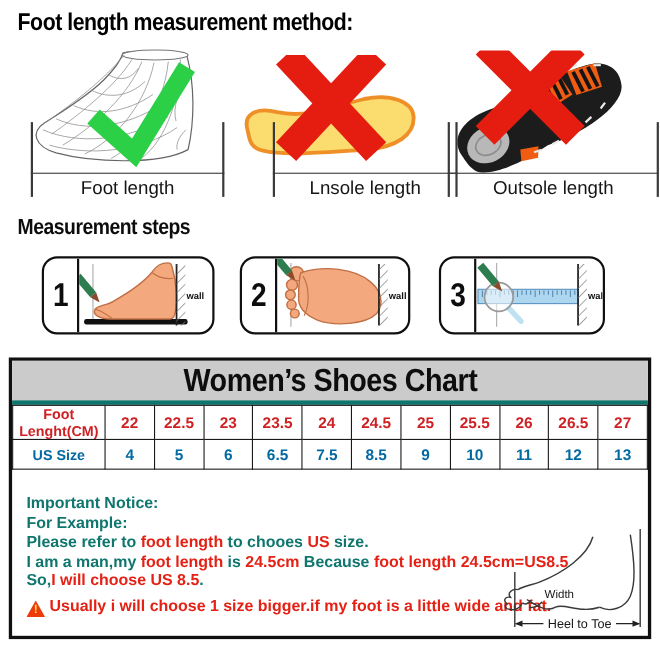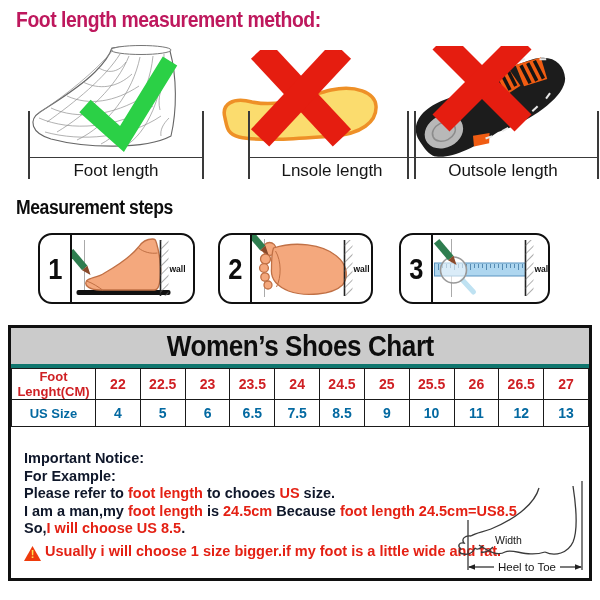--- a/index.html
+++ b/index.html
@@ -1,19 +1,19 @@
 <!DOCTYPE html>
 <html style="--red-text: #cf2024; --notice-red: #e42114; --cross-red: #e51d10; --check-green: #2bd046; --table-header-bg: #cbcbcb; --skin: #f4a87d; --skin-outline: #c07045; --insole-yellow: #fbdc6e; --insole-orange: #ee9027; --pencil-green: #2e7d4f; --ruler-blue: #aed6ef; --outsole-orange: #f05c12;"><head>
 <meta charset="utf-8">
 <style>
   html,body{margin:0;padding:0;background:#fff;}
   body{font-family:"Liberation Sans",sans-serif;}
   #page{position:relative;width:600px;height:600px;background:#fff;overflow:hidden;}
 
-  .h1{position:absolute;left:16px;top:7px;font-size:22px;font-weight:bold;color:#be185d;white-space:nowrap;}
+  .h1{position:absolute;left:16px;top:7px;font-size:22px;font-weight:bold;color:#000000;white-space:nowrap;}
   .h2{position:absolute;left:16px;top:196px;font-size:20px;font-weight:bold;color:#0d0d0d;white-space:nowrap;}
   .cond{display:inline-block;transform:scaleX(.88);transform-origin:0 50%;letter-spacing:-.5px;}
 
   .figsvg{position:absolute;}
 
   .dim{position:absolute;height:30px;}
   .dim .hline{position:absolute;top:0;left:0;right:0;border-top:1.6px solid #3a3a3a;}
   .dim::before,.dim::after{content:"";position:absolute;top:-46px;width:1.6px;height:68px;background:#3a3a3a;}
   .dim::before{left:0;}
   .dim::after{right:0;}
@@ -29,21 +29,21 @@
   .chart-header .t{font-size:29px;font-weight:bold;color:#0d0d0d;display:inline-block;transform:scaleX(.9);letter-spacing:-.5px;white-space:nowrap;}
   table.sizes{border-collapse:collapse;width:100%;table-layout:fixed;}
   table.sizes td{border:1.5px solid #1a1a1a;text-align:center;vertical-align:middle;font-weight:bold;font-size:14px;height:26px;padding:0;overflow:hidden;}
   table.sizes td.rowlabel{font-size:13px;}
   table.sizes td.red{color:var(--red-text,#cf2024);}
   table.sizes td.black{color:#0369a1;}
 
   .notice{position:absolute;left:13px;top:122px;right:6px;}
   .nline{font-size:14.5px;font-weight:bold;line-height:17.6px;white-space:nowrap;}
   .nline:last-child{margin-top:5px;}
-  .seg-black{color:#0f172a;}
+  .seg-black{color:#0f766e;}
   .seg-red{color:var(--notice-red,#e42114);}
   .seg-warn{display:inline-block;width:17px;height:15px;margin-right:4px;background:#ee3b0c;
     clip-path:polygon(50% 0,100% 100%,0 100%);color:#ffe14d;font-weight:bold;text-align:center;
     font-size:11px;line-height:17px;vertical-align:-2px;}
 
   .sketch{position:absolute;right:2px;bottom:2px;}
 
   
   .f-check{stroke:var(--check-green,#2bd046);fill:none;}
   .f-cross{fill:var(--cross-red,#e51d10);}

